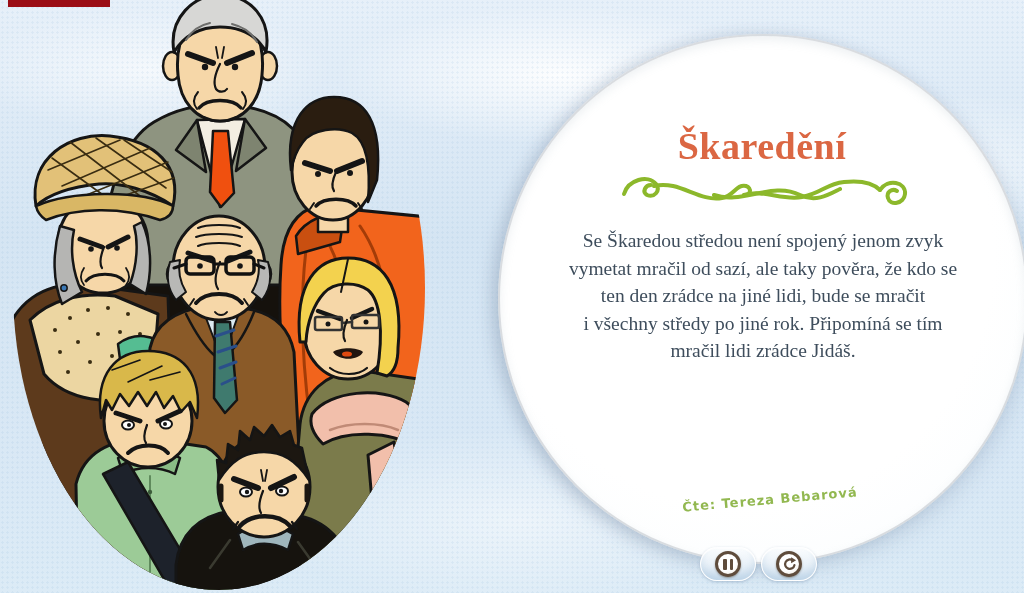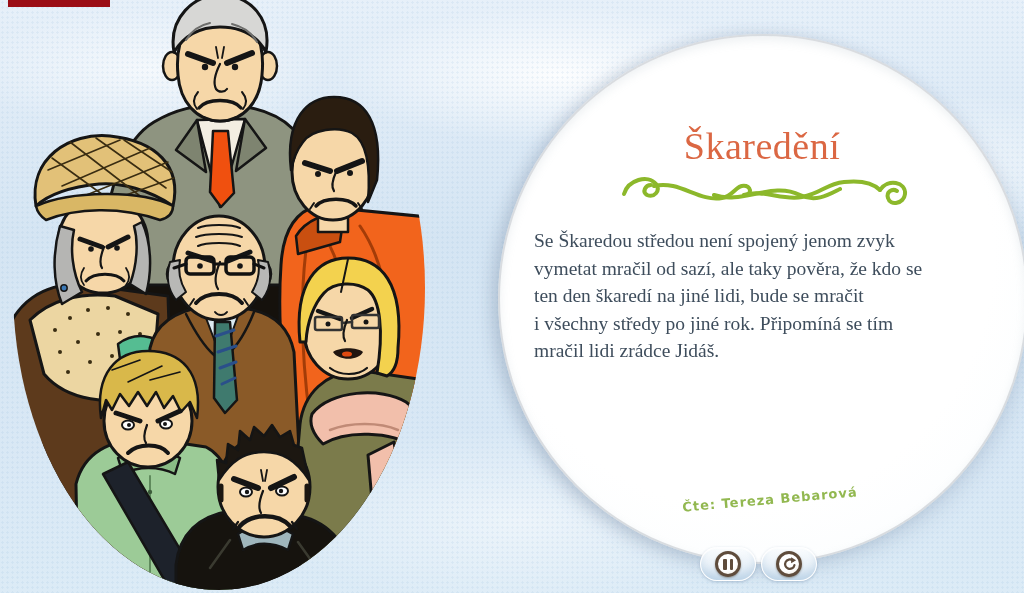--- a/index.html
+++ b/index.html
@@ -23,26 +23,26 @@
 
   .circle-panel{
     position:absolute;left:498px;top:34px;width:526px;height:526px;border-radius:50%;
     background:radial-gradient(circle at 46% 42%, #ffffff 60%, #fbfdfe 82%, #f2f7fb 100%);
     border:2px solid rgba(185,192,199,.55);
     box-shadow:-6px 2px 16px rgba(125,145,168,.38), 4px 10px 22px rgba(125,150,175,.18),
                inset 0 4px 10px rgba(160,175,190,.18);
   }
   .story-title{
     position:absolute;left:500px;top:124px;width:524px;text-align:center;
-    font-family:"Liberation Serif",serif;font-weight:normal;font-size:38px;color:#db6743;
+    font-family:"Liberation Serif",serif;font-weight:bold;font-size:38px;color:#db6743;
     letter-spacing:.5px;
   }
   .flourish{position:absolute;left:618px;top:168px;width:292px;height:40px;}
   .story-text{
-    position:absolute;left:534px;top:227px;width:458px;text-align:left;
+    position:absolute;left:534px;top:227px;width:458px;text-align:center;
     font-size:19.5px;line-height:27.5px;color:#3e4d5c;
   }
   .reader-credit{
     position:absolute;left:650px;top:492px;width:240px;text-align:center;
     transform:rotate(-5deg);
     font-family:"DejaVu Sans",sans-serif;font-weight:bold;font-size:13px;
     letter-spacing:1px;color:#92b850;
   }
   .controls{position:absolute;left:700px;top:547px;display:flex;gap:5px;}
   .pill-btn{
@@ -245,21 +245,21 @@
       <path d="M36,18 C62,12 80,34 104,30 C116,28 118,16 128,18 C134,20 133,28 126,27"></path>
       <path d="M126,27 C146,21 164,33 184,29 C204,25 208,16 226,14 C244,12 256,16 262,22"></path>
       <path d="M96,27 C124,37 154,13 182,27 C198,35 212,26 222,21"></path>
       <path d="M262,22 C270,10 288,14 287,26 C286,36 272,38 270,30 C268,24 274,20 279,23"></path>
     </g>
   </svg>
 
   <div class="story-text">
     <div>Se Škaredou středou není spojený jenom zvyk</div>
     <div>vymetat mračil od sazí, ale taky pověra, že kdo se</div>
-    <div>ten den škaredí na jiné lidi, bude se mračit</div>
+    <div>ten den zrádce na jiné lidi, bude se mračit</div>
     <div>i všechny středy po jiné rok. Připomíná se tím</div>
     <div>mračil lidi zrádce Jidáš.</div>
   </div>
 
   <div class="reader-credit">Čte: Tereza Bebarová</div>
 
   <div class="controls">
     <button class="pill-btn">
       <span class="btn-ring">
         <span class="pause-icon">

